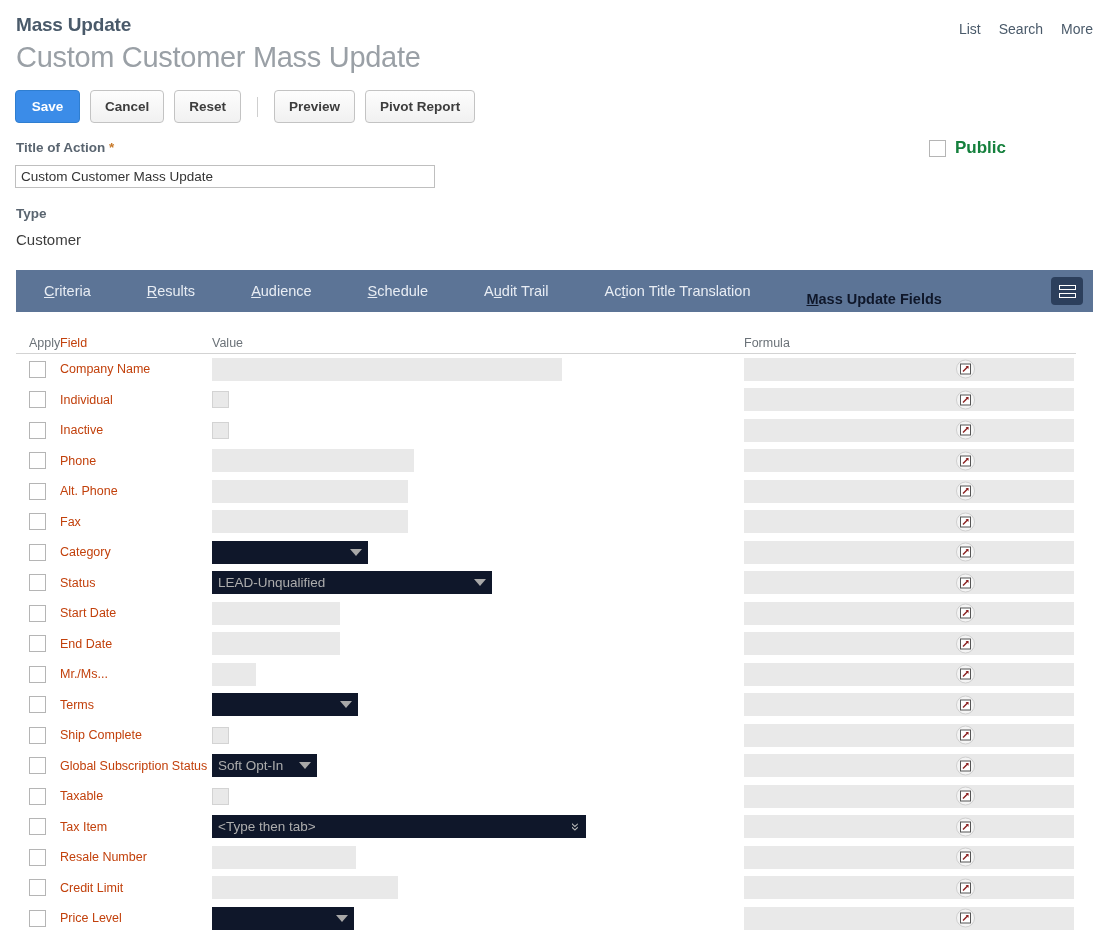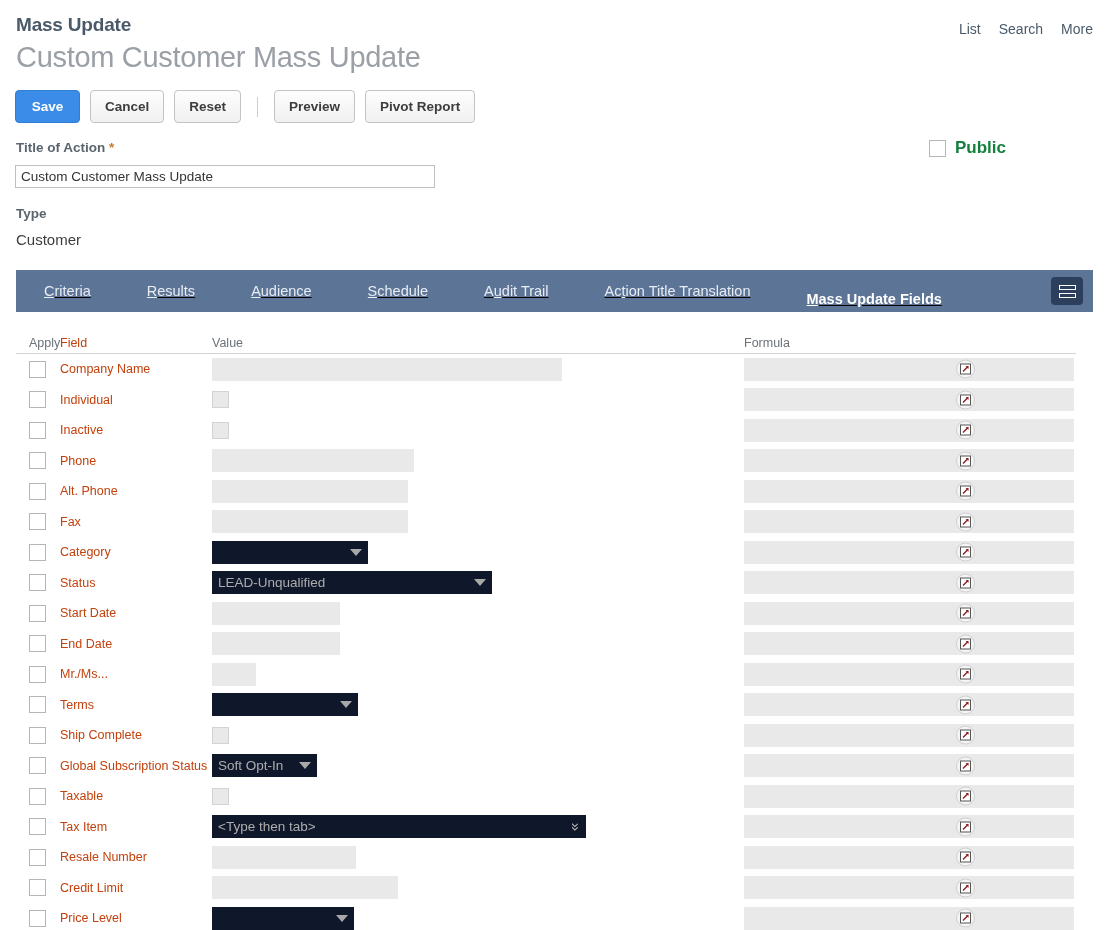--- a/index.html
+++ b/index.html
@@ -87,30 +87,29 @@
   
   .tabbar {
     position: absolute; left: 16px; top: 270px;
     width: 1077px; height: 42px;
     background: #5c7496;
     display: flex; align-items: center;
   }
   .tabs {
     display: flex; align-items: center; flex: 1; height: 100%;
     padding-left: 28px;
-    text-decoration: underline;
   }
   .tab {
     color: #e8edf4; font-size: 14.5px; white-space: nowrap;
     cursor: pointer; padding: 0 0;
     margin-right: 56px;
   }
   .tab .ak { text-decoration: underline; }
   .tab.active {
-    color: #ffffff; font-weight: bold;
+    color: #0f172a; font-weight: bold;
     position: relative;
     margin-top: 16px;
   }
   .tab.active .arrow {
     position: absolute; left: 50%; transform: translateX(-50%);
     bottom: -21px;
     width: 0; height: 0;
     border-left: 13px solid transparent;
     border-right: 13px solid transparent;
     border-bottom: 11px solid #ffffff;

